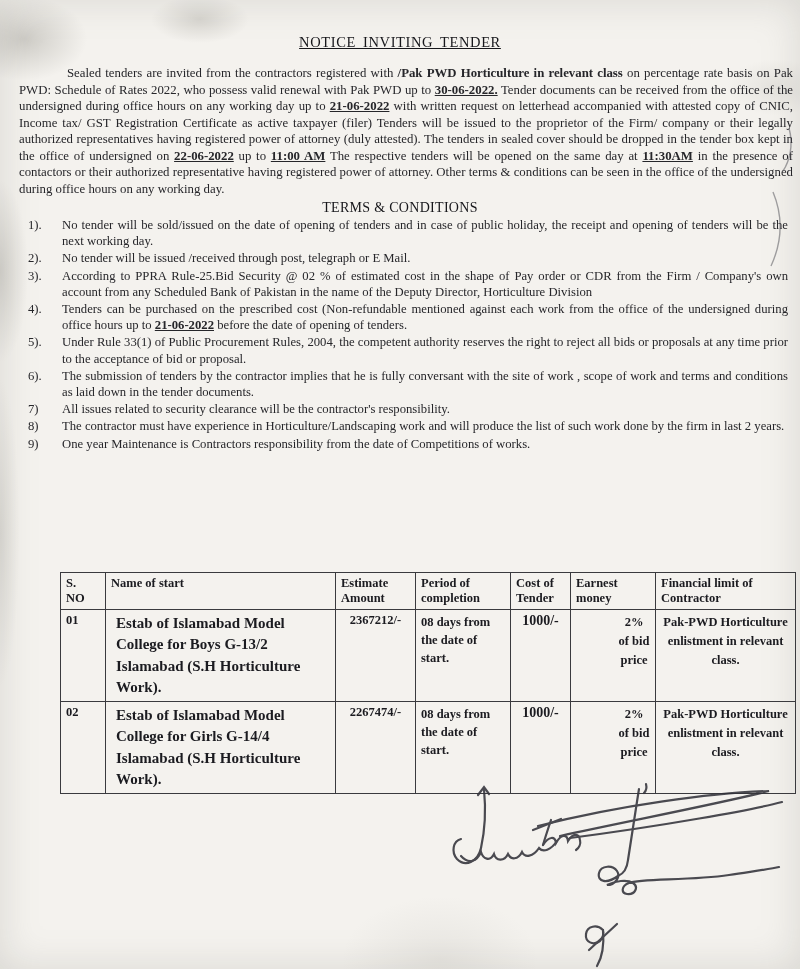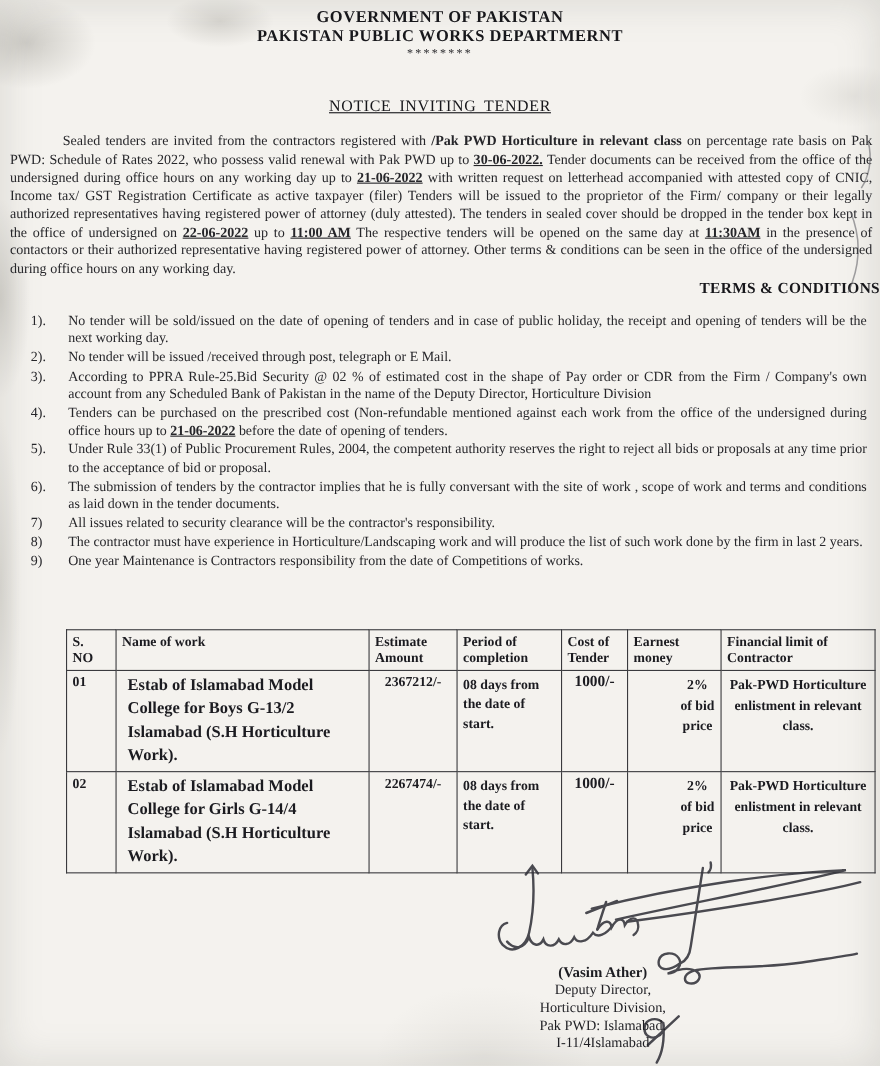--- a/index.html
+++ b/index.html
@@ -21,28 +21,28 @@
   }
   .hdr{padding-top:8px;text-align:center;}
   .org1,.org2{font-weight:bold;font-size:15px;letter-spacing:.5px;color:#17171b;}
   .stars{font-size:11px;letter-spacing:2px;margin-top:1px;color:#17171b;}
   .notice-title{
     margin:34px 0 0 0;text-align:center;
     font-size:14.5px;font-weight:normal;letter-spacing:.6px;word-spacing:3px;
     text-decoration:underline;color:#17171b;
   }
   .intro{
-    margin:14px 7px 0 9px;
+    margin:14px 7px 0 19px;
     text-align:justify;
     font-size:12.8px;line-height:16.5px;
     text-indent:48px;
   }
   .tc-title{
-    margin:3px 0 12px 0;text-align:right;
-    font-size:14px;font-weight:bold;letter-spacing:.3px;color:#17171b;
+    margin:3px 0 1px 0;text-align:center;
+    font-size:14px;font-weight:normal;letter-spacing:.3px;color:#17171b;
   }
   .terms{margin:0 10px 0 28px;}
   .term-item{display:flex;margin-bottom:1px;font-size:12.7px;line-height:16.2px;}
   .term-num{flex:none;width:34px;}
   .term-text{flex:1;text-align:justify;padding-right:2px;}
   .term-outdent{
     margin:0 10px 1px 17px;font-size:12.7px;line-height:16.2px;
     color:#55565e;
   }
   .works-table{
@@ -69,25 +69,20 @@
     text-align:center;font-size:13px;line-height:16px;color:#1d1d22;
   }
   .sig-name{font-weight:bold;font-size:13.5px;}
   .edge-artifact{position:absolute;left:765px;top:124px;width:34px;height:150px;}
 </style>
 </head>
 <body>
 
 <div class="page">
 
-  <div class="hdr">
-    <div class="org1">GOVERNMENT OF PAKISTAN</div>
-    <div class="org2">PAKISTAN PUBLIC WORKS DEPARTMERNT</div>
-    <div class="stars">********</div>
-  </div>
 
   <div class="notice-title">NOTICE INVITING TENDER</div>
 
   <p class="intro"><span>Sealed tenders are invited from the contractors registered with </span><span style="font-weight: bold;">/Pak PWD Horticulture in relevant class</span><span> on percentage rate basis on Pak PWD: Schedule of Rates 2022, who possess valid renewal with Pak PWD  up to </span><span style="font-weight: bold; text-decoration: underline;">30-06-2022.</span><span> Tender documents can be received from the office of the undersigned during office hours on any working day up to </span><span style="font-weight: bold; text-decoration: underline;">21-06-2022</span><span> with written request on letterhead accompanied with attested copy of CNIC, Income tax/ GST Registration Certificate as active taxpayer (filer) Tenders will be issued to the proprietor of the Firm/ company or their legally authorized representatives having registered power of attorney (duly attested). The tenders in sealed cover should be dropped in the tender box kept in the office of undersigned on </span><span style="font-weight: bold; text-decoration: underline;">22-06-2022</span><span> up to </span><span style="font-weight: bold; text-decoration: underline;">11:00 AM</span><span> The respective tenders will be opened on the same day at </span><span style="font-weight: bold; text-decoration: underline;">11:30AM</span><span> in the presence of contactors or their authorized representative having registered power of attorney. Other terms &amp; conditions can be seen in the office of the undersigned during office hours on any working day.</span></p>
 
   <div class="tc-title">TERMS &amp; CONDITIONS</div>
 
   <div class="terms">
     <div class="term-item">
       <span class="term-num">1).</span>
@@ -136,21 +131,21 @@
         <col style="width:80px">
       <col style="width:95px">
         <col style="width:60px">
         <col style="width:85px">
         <col style="width:140px">
     </colgroup>
     <thead>
       <tr>
         <th>S.
 NO</th>
-        <th>Name of work</th>
+        <th>Name of start</th>
         <th>Estimate
 Amount</th>
         <th>Period of
 completion</th>
         <th>Cost of
 Tender</th>
         <th>Earnest
 money</th>
         <th>Financial limit of
 Contractor</th>
@@ -187,26 +182,19 @@
     <path d="M123,67 C129,58 135,58 136,65 C141,56 147,56 148,63 C153,55 159,55 160,62 C161,66 159,70 156,72"></path>
     <path d="M118,48 C200,27 292,15 349,13 C298,26 208,43 140,58"></path>
     <path d="M150,60 C242,48 332,32 362,24"></path>
     <path d="M219,11 C215,36 211,62 208,82 C207,91 203,96 198,98"></path>
     <path d="M226,6 C227,10 226,13 224,15"></path>
     <path d="M198,98 C187,106 177,104 179,95 C181,87 193,87 197,93 C201,99 195,107 187,107 C195,103 207,101 213,105 C219,109 215,117 207,116 C201,115 201,108 209,105 C221,100 269,103 309,97 C335,93 351,91 359,89"></path>
     <path d="M183,152 C177,146 167,148 166,156 C165,164 173,168 180,163 C183,160 184,155 183,152 C184,164 183,178 177,188"></path>
     <path d="M169,172 L197,146"></path>
   </svg>
 
-  <div class="sig-block">
-    <div class="sig-name">(Vasim Ather)</div>
-    <div>Deputy Director,</div>
-    <div>Horticulture Division,</div>
-    <div>Pak PWD: Islamabad.</div>
-    <div>I-11/4Islamabad</div>
-  </div>
 
   <svg class="edge-artifact" viewBox="0 0 34 150" fill="none" stroke="#5a5a60" stroke-width="1.4" opacity="0.55">
     <path d="M24,4 C29,22 24,38 18,47"></path>
     <path d="M8,68 C18,92 17,118 6,142"></path>
   </svg>
 
 </div>
 
 </body></html>

